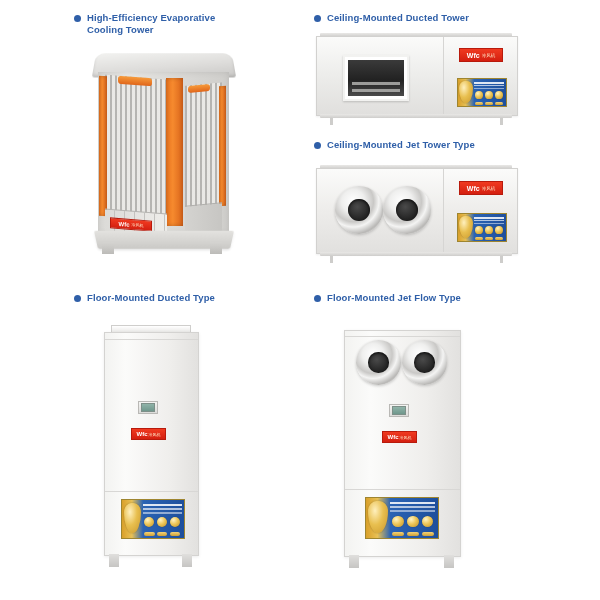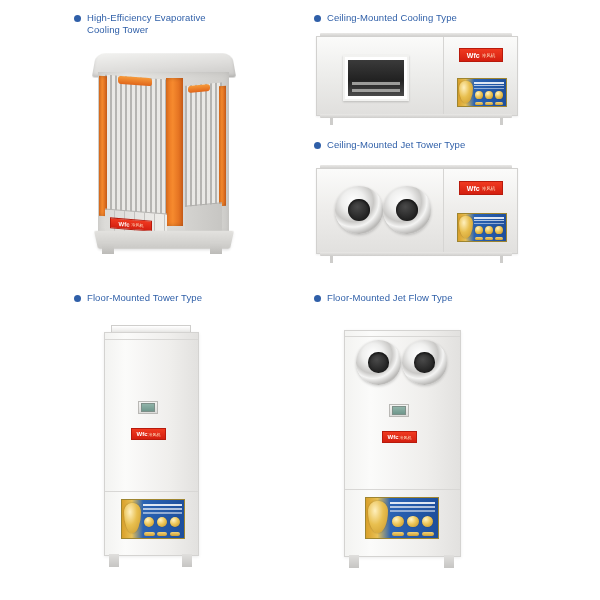--- a/index.html
+++ b/index.html
@@ -26,21 +26,21 @@
   .bullet {
     width: 7px;
     height: 7px;
     border-radius: 50%;
     background: #2f5fa8;
     flex: 0 0 auto;
     margin-top: 3px;
   }
   .heading-text {
     font-size: 9.5px;
-    font-weight: normal;
+    font-weight: bold;
     color: #2f5fa8;
     line-height: 1.25;
     letter-spacing: .1px;
     white-space: pre-line;
   }
 
   .stage { position: absolute; }
 
   
   .tower {
@@ -351,21 +351,21 @@
 
     <div class="tw-base"></div>
     <div class="tw-foot f1"></div>
     <div class="tw-foot f2"></div>
   </div>
 </div>
 
 <div class="panel" style="left:314px; top:12px; width:250px;">
   <div class="heading">
     <span class="bullet"></span>
-    <span class="heading-text">Ceiling-Mounted Cooling Type</span>
+    <span class="heading-text">Ceiling-Mounted Ducted Tower</span>
   </div>
 </div>
 
 <div class="stage">
   <div class="cd-rail" style="left:320px; top:33px; width:192px;"></div>
   <div class="cd-box">
     <div class="cd-split"></div>
 
     <div class="cd-duct">
       <div class="cd-duct-inner">
@@ -439,21 +439,21 @@
     </div>
   </div>
   <div class="cd-rail" style="left:320px; top:252px; width:192px;"></div>
   <div class="cd-leg" style="left:330px; top:256px;"></div>
   <div class="cd-leg" style="left:500px; top:256px;"></div>
 </div>
 
 <div class="panel" style="left:74px; top:292px; width:250px;">
   <div class="heading">
     <span class="bullet"></span>
-    <span class="heading-text">Floor-Mounted Tower Type</span>
+    <span class="heading-text">Floor-Mounted Ducted Type</span>
   </div>
 </div>
 
 <div class="stage">
   <div class="fl-top-duct" style="left:111px; top:325px; width:78px; height:7px;"></div>
 
   <div class="fl-cab" style="left:104px; top:332px; width:93px; height:222px;">
     <div class="fl-seam" style="top:6px;"></div>
     <div class="fl-seam" style="top:158px;"></div>
 

